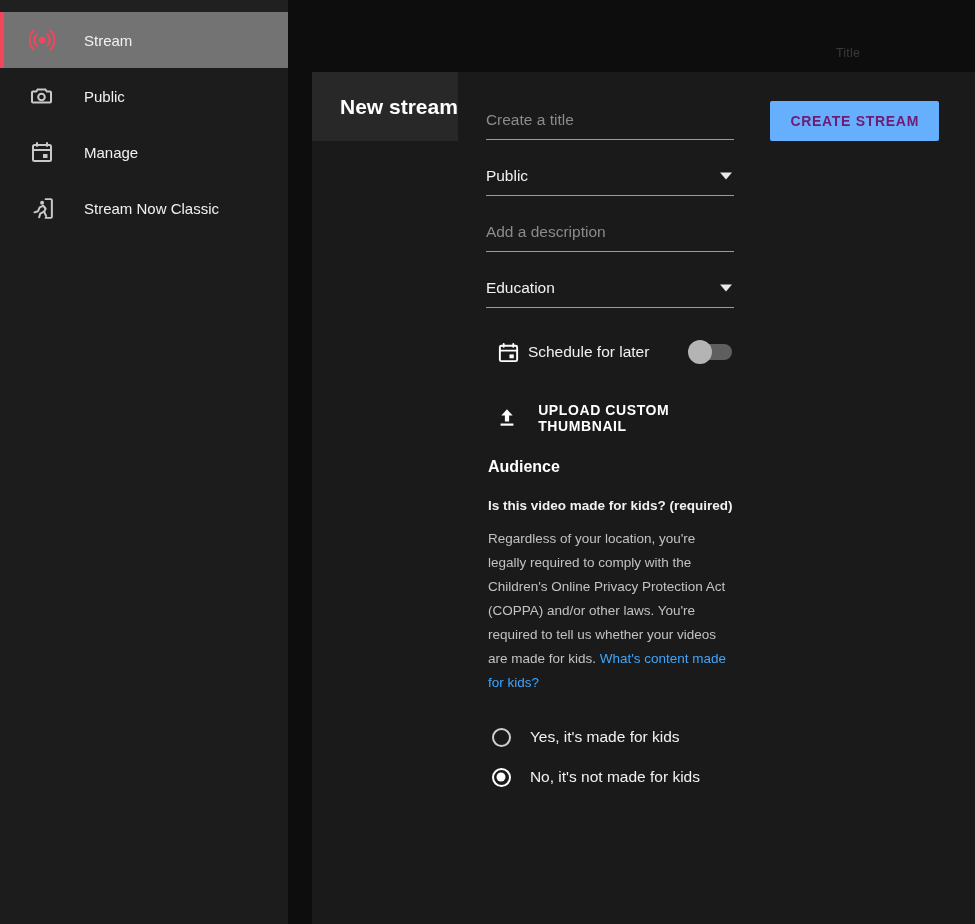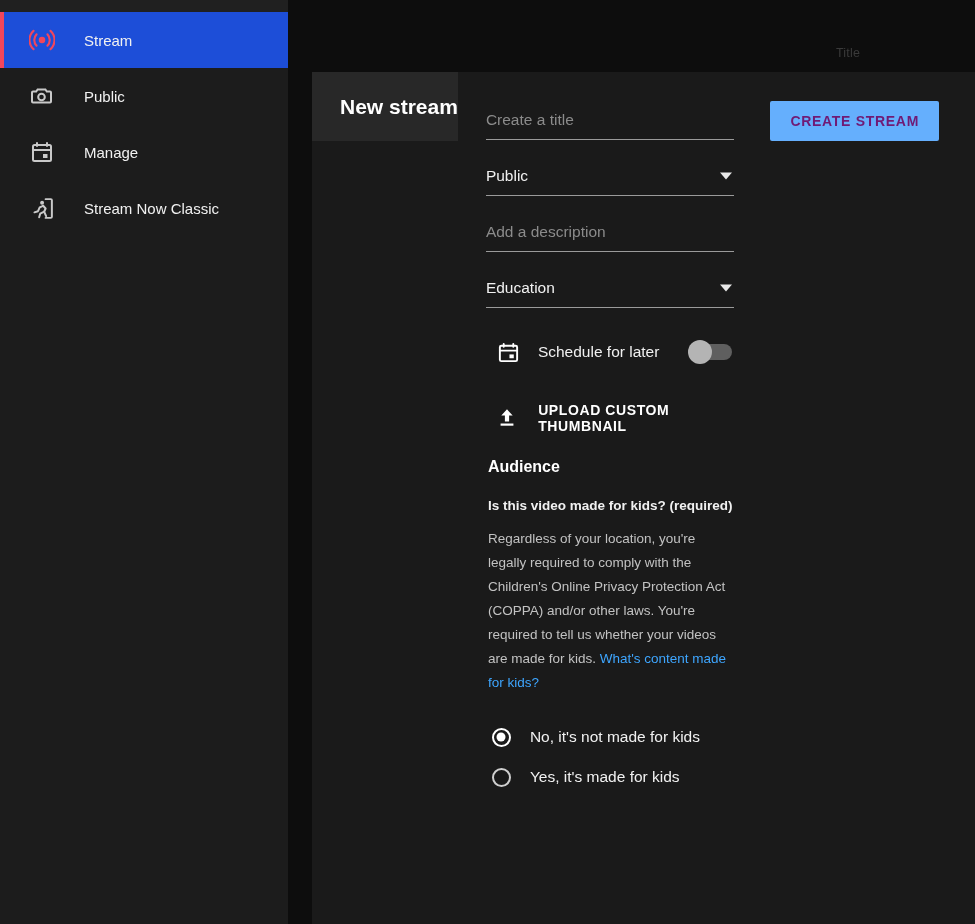--- a/index.html
+++ b/index.html
@@ -51,21 +51,21 @@
   .nav-item {
     position: relative;
     display: flex;
     align-items: center;
     height: 56px;
     padding-left: 24px;
     cursor: pointer;
   }
 
   .nav-item.active {
-    background: #1d4ed8;
+    background: #737373;
     padding-left: 24px;
   }
 
   .nav-item.active::before {
     content: "";
     position: absolute;
     left: 0; top: 0;
     width: 4px; height: 100%;
     background: #f1465c;
   }
@@ -166,21 +166,21 @@
   .schedule-icon {
     width: 30px;
     display: flex;
     align-items: center;
     justify-content: center;
     margin-left: 8px;
     color: #ffffff;
   }
 
   .schedule-label {
-    margin-left: 14px;
+    margin-left: 4px;
     font-size: 15.5px;
     color: #f1f1f1;
   }
 
   .toggle {
     margin-left: auto;
     margin-right: 2px;
     position: relative;
     width: 42px;
     height: 16px;
@@ -452,29 +452,29 @@
       <div class="audience-heading">Audience</div>
 
       <div class="audience-question">Is this video made for kids? (required)</div>
 
       <p class="audience-desc">
         <span>Regardless of your location, you're legally required to comply with the Children's Online Privacy Protection Act (COPPA) and/or other laws. You're required to tell us whether your videos are made for kids.</span>
         <a class="audience-link">What's content made for kids?</a>
       </p>
 
       <div class="radio-row">
+        <span class="radio"></span>
+        <span class="radio-label">Yes, it's made for kids</span>
+      </div>
+
+      <div class="radio-row">
         <span class="radio checked"></span>
         <span class="radio-label">No, it's not made for kids</span>
       </div>
 
-      <div class="radio-row">
-        <span class="radio"></span>
-        <span class="radio-label">Yes, it's made for kids</span>
-      </div>
-
 
     </div>
 
     <div class="dialog-footer">
       <button class="create-btn">CREATE STREAM</button>
     </div>
 
   </div>
 
 </div>

